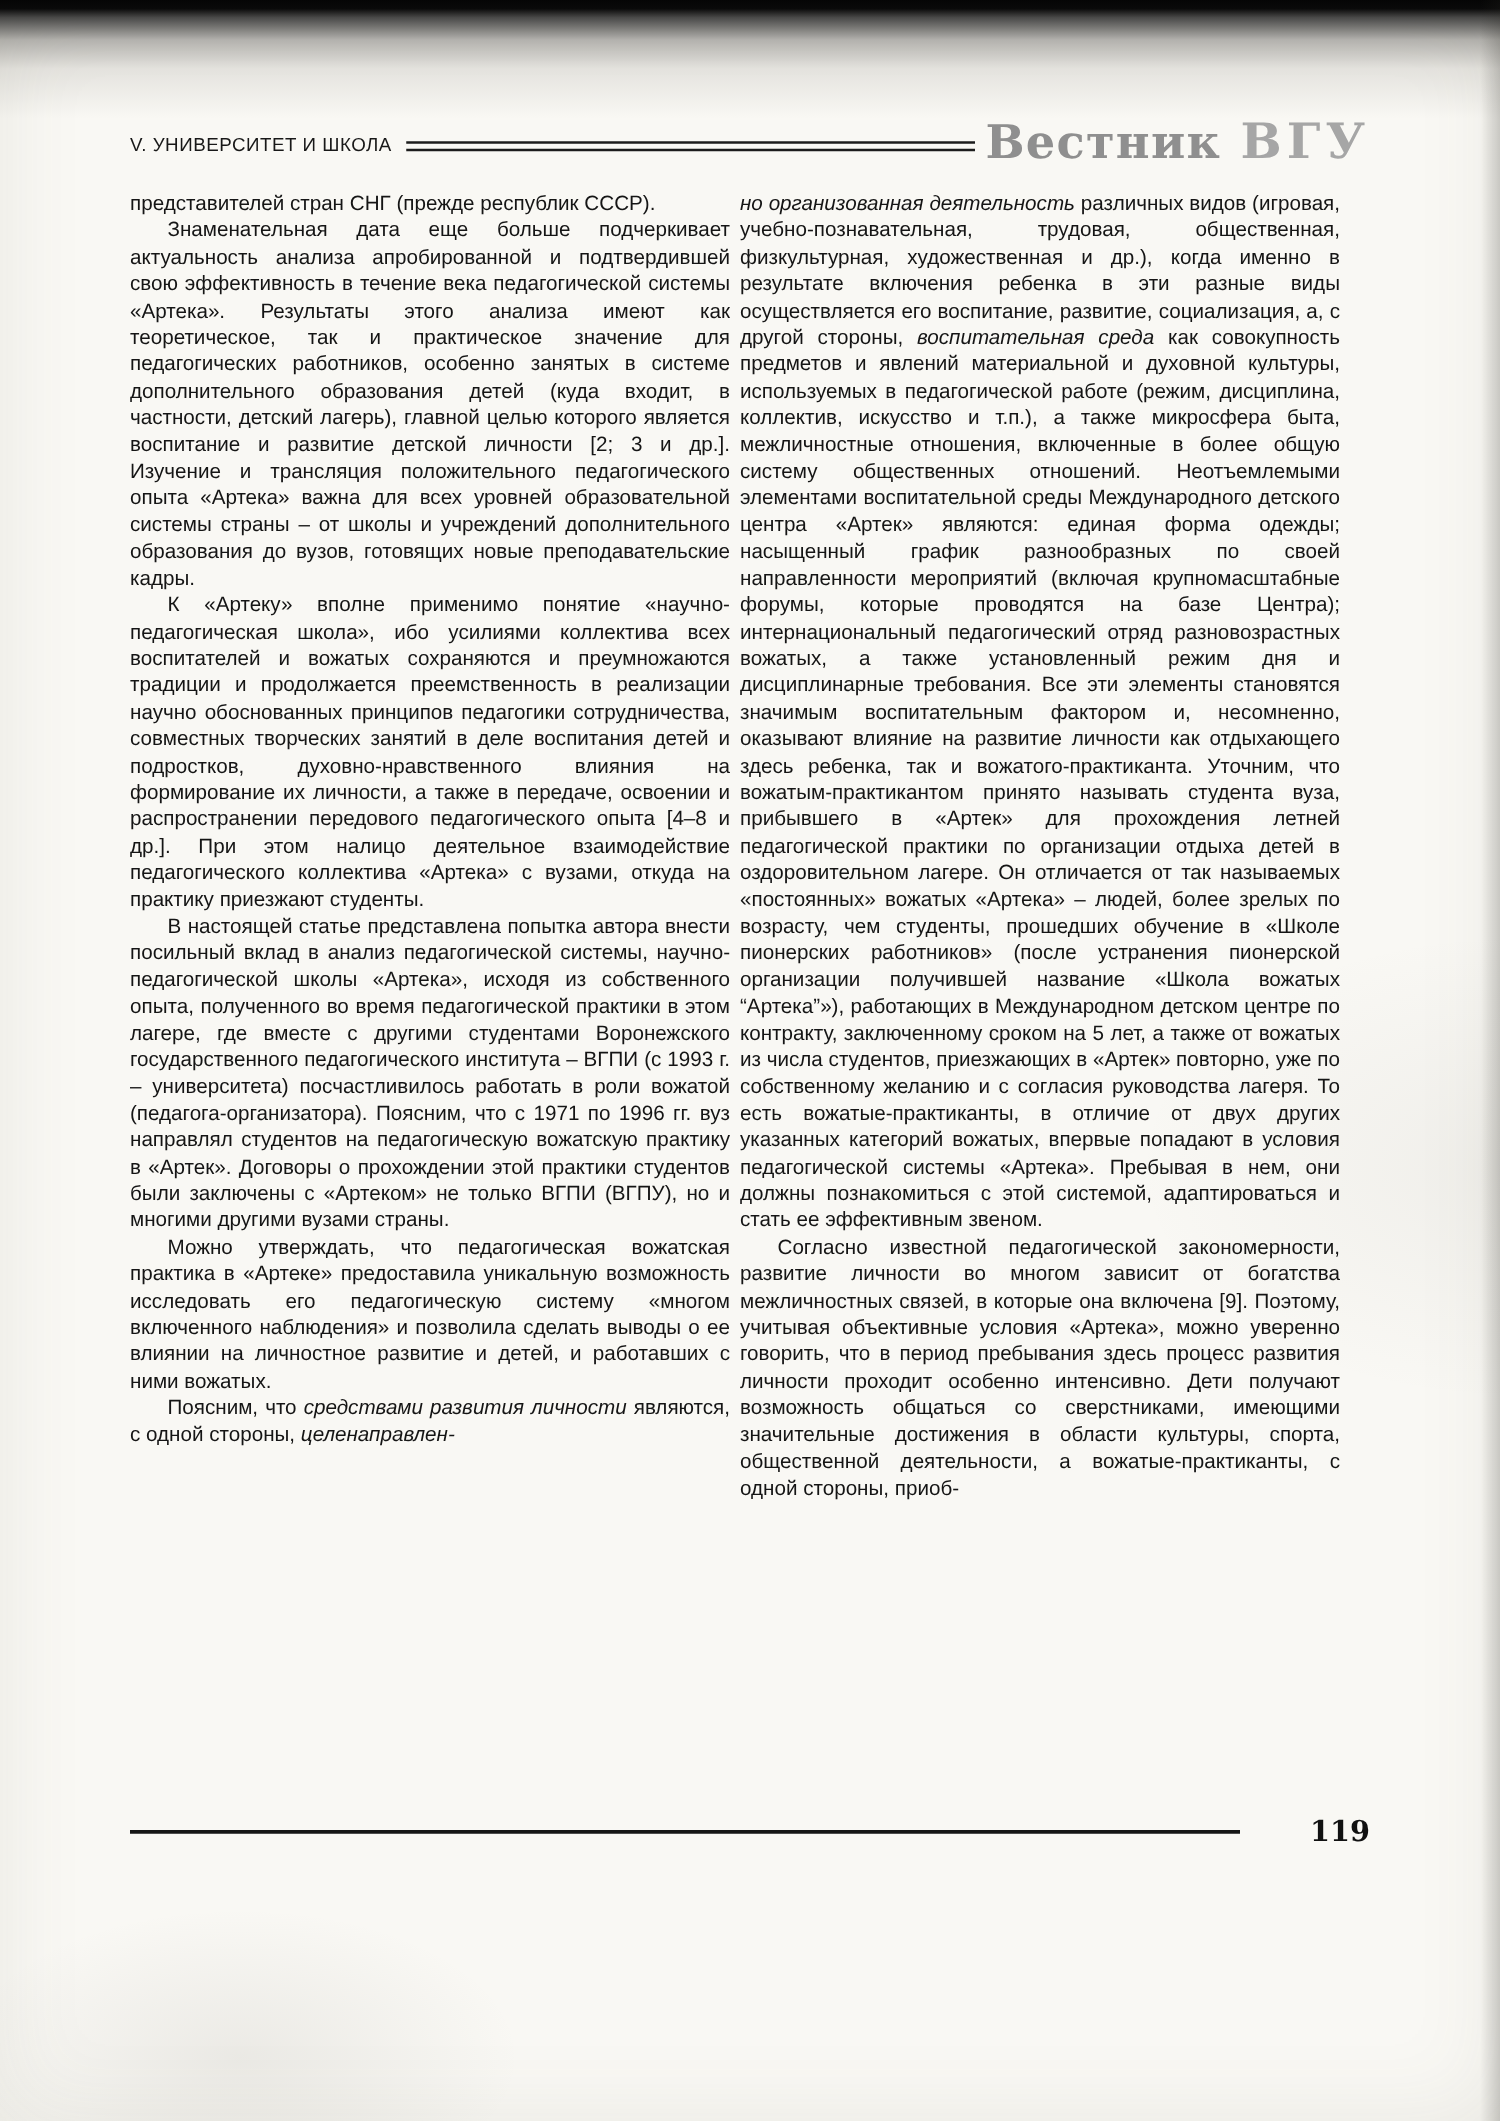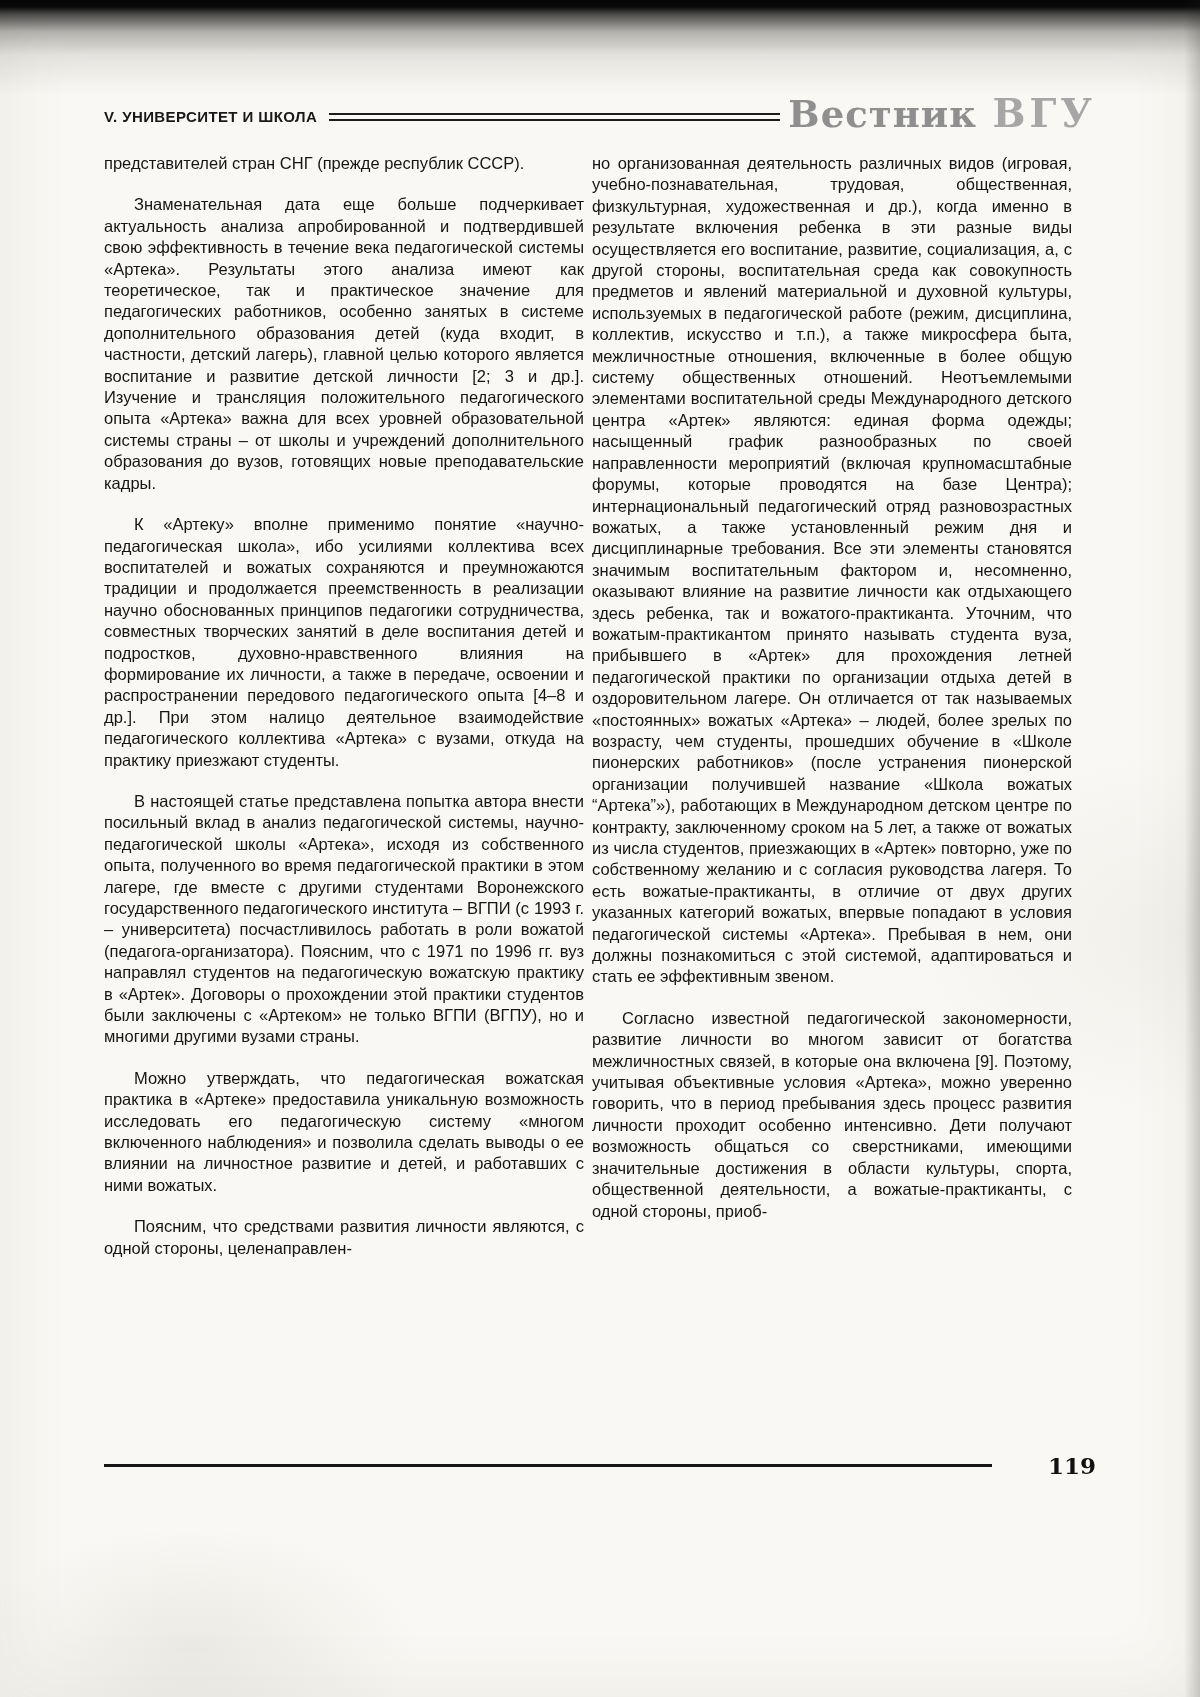--- a/index.html
+++ b/index.html
@@ -38,21 +38,21 @@
   .inner {
     position: relative;
     padding: 100px 104px 0 104px;
   }
   .header {
     display: flex;
     align-items: center;
     margin-bottom: 20px;
   }
   .section-title {
-    font-weight: bold;
+    font-weight: normal;
     font-size: 15px;
     letter-spacing: .4px;
     color: #181818;
     white-space: nowrap;
   }
   .header-rule {
     flex: 1;
     height: 8px;
     box-sizing: border-box;
     border-top: 2.5px solid #1c1c1c;
@@ -83,22 +83,22 @@
     gap: 8px;
   }
   .col {
     width: 480px;
     font-size: 16.5px;
     line-height: 21.4px;
     text-align: justify;
     color: #151515;
   }
   .col p { margin: 0; }
-  .col p.indent { text-indent: 30px; margin-top: 20px; }
-  .italic { }
+  .col p.indent { text-indent: 30px; }
+  .italic { font-style: italic; }
   .footer {
     position: absolute;
     left: 104px;
     right: 104px;
     top: 1452px;
     display: flex;
     align-items: center;
     gap: 40px;
   }
   .footer-rule {

